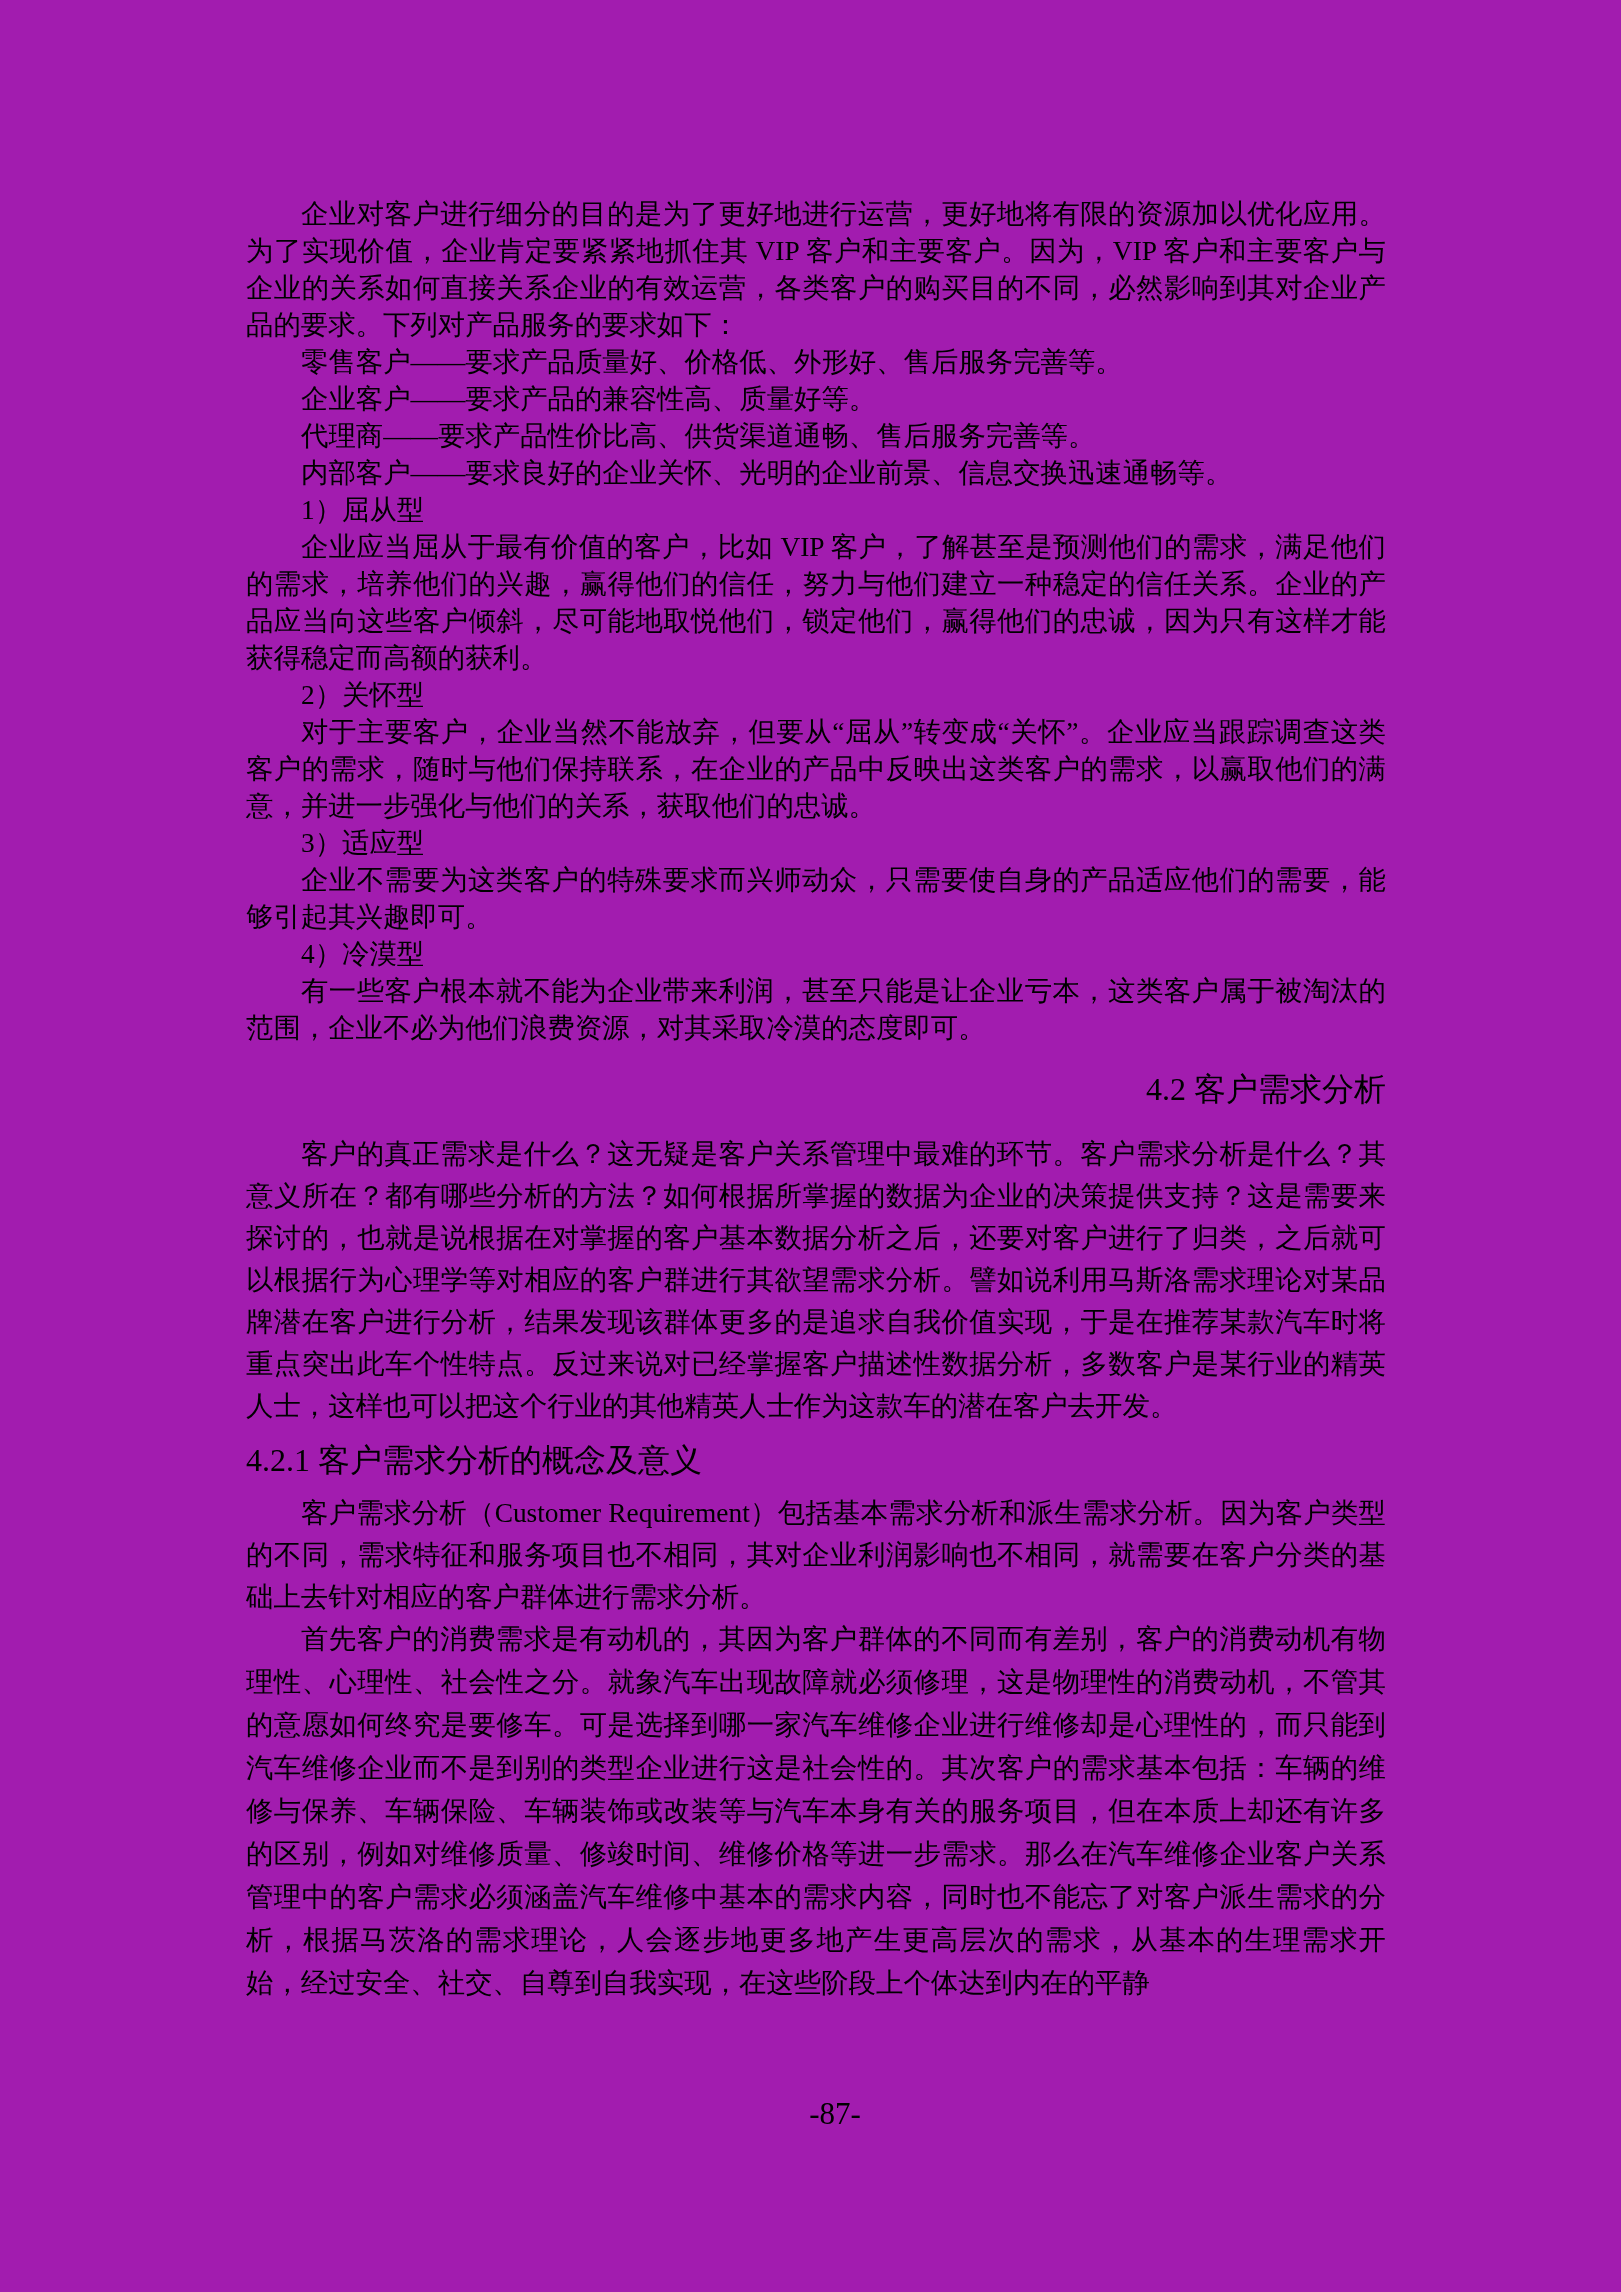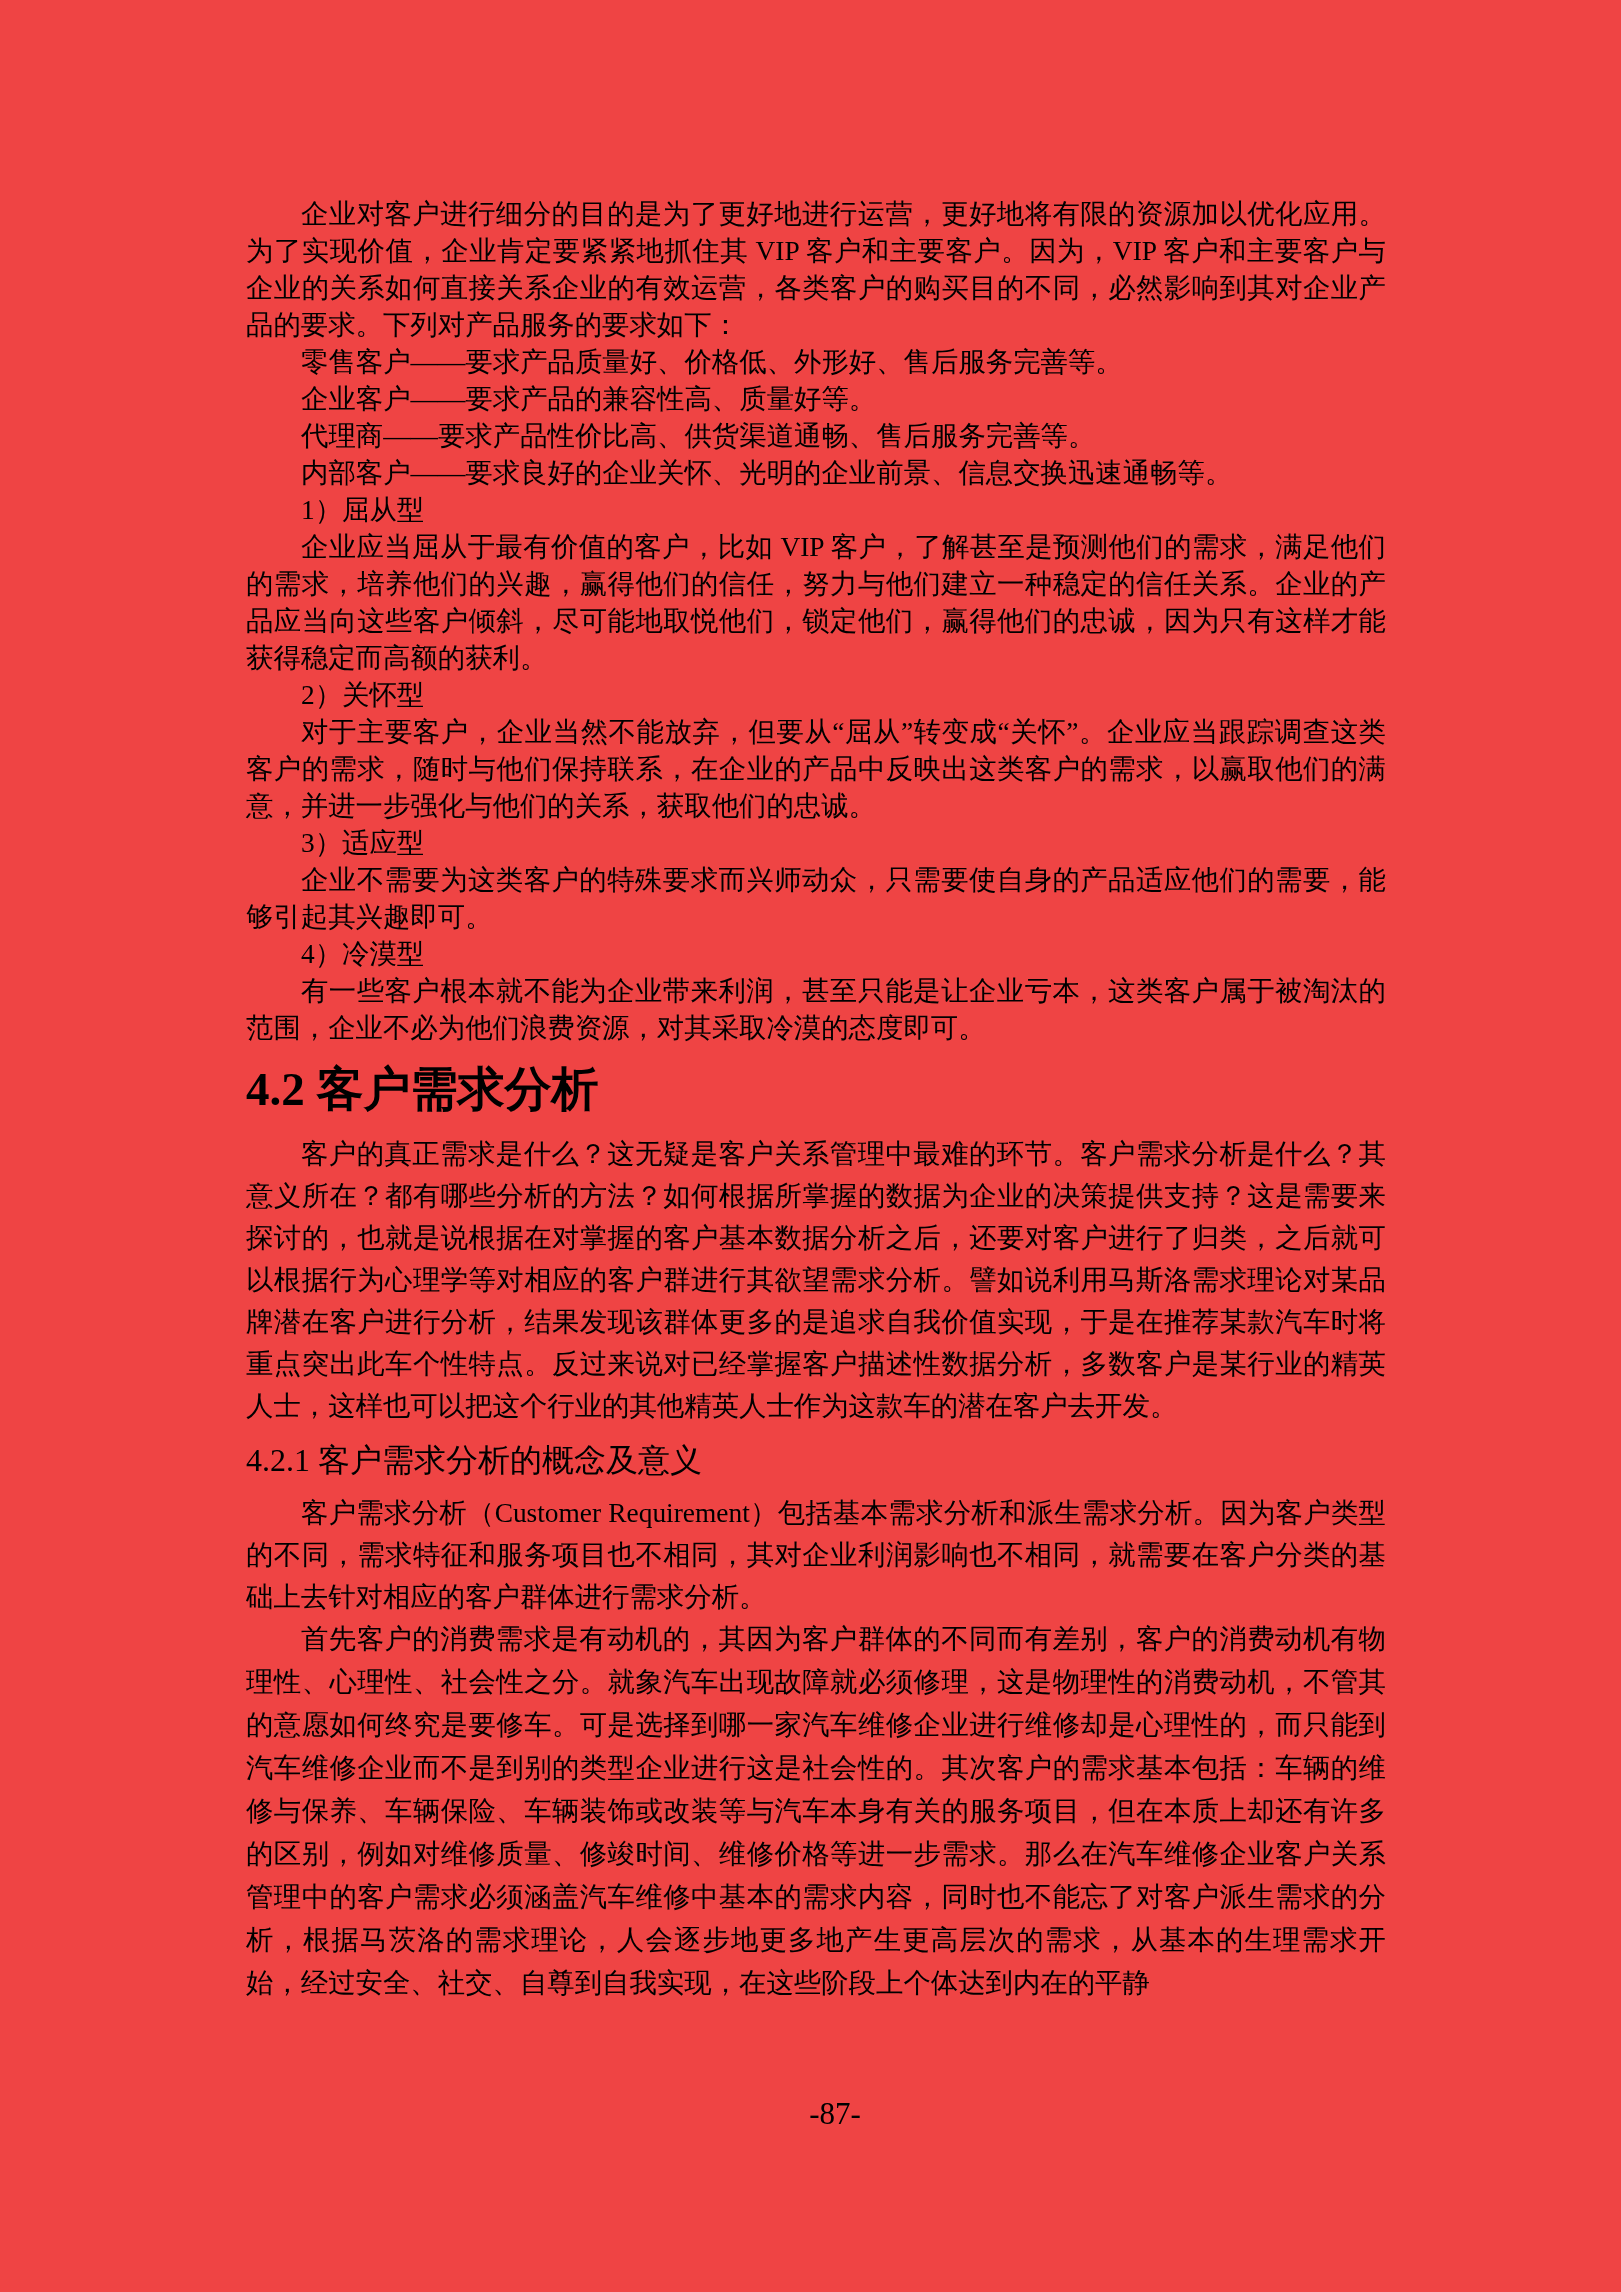--- a/index.html
+++ b/index.html
@@ -4,21 +4,21 @@
 <style>
   html, body {
     margin: 0;
     padding: 0;
     background: #ffffff;
   }
   .page {
     position: relative;
     width: 1621px;
     height: 2293px;
-    background: #ef4444;
+    background: #a21caf;
     color: #000000;
     font-family: "Liberation Serif", "DejaVu Serif", serif;
     overflow: hidden;
   }
   .content {
     position: absolute;
     left: 246px;
     top: 196px;
     width: 1140px;
   }
@@ -29,25 +29,26 @@
     text-align: justify;
     word-break: normal;
     color: #000000;
   }
   .lh38 { line-height: 37px; }
   .lh39 { line-height: 42px; }
   .lh43 { line-height: 42px; }
   .lh44 { line-height: 43px; }
   .content h1 {
     margin: 19.6px 0 21.6px 0;
-    font-size: 47px;
+    font-size: 32px;
     line-height: 45px;
-    font-weight: bold;
+    font-weight: normal;
     font-family: "Liberation Serif", "DejaVu Serif", serif;
     color: #000000;
+    text-align: right;
   }
   .content h2 {
     margin: 15.7px 0 13.7px 0;
     font-size: 32px;
     line-height: 35px;
     font-weight: normal;
     font-family: "Liberation Serif", "DejaVu Serif", serif;
     color: #000000;
   }
   .footer {

